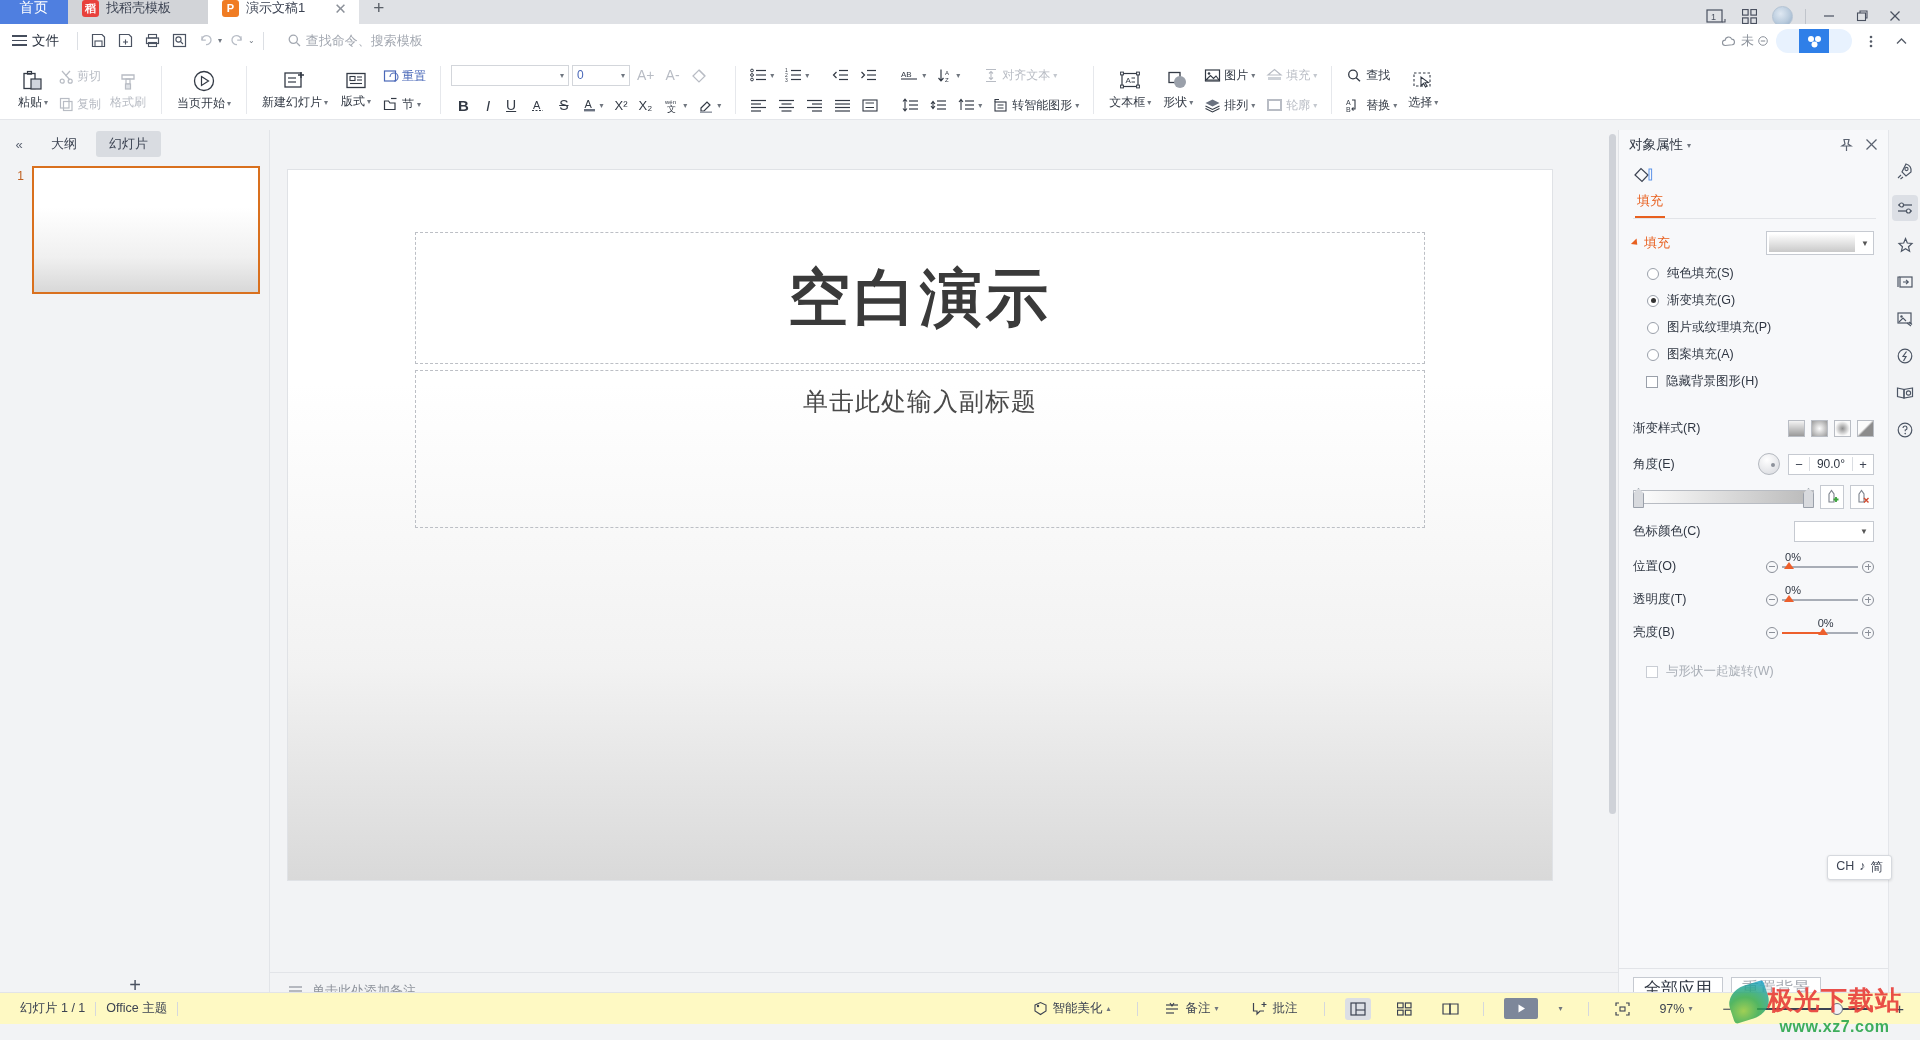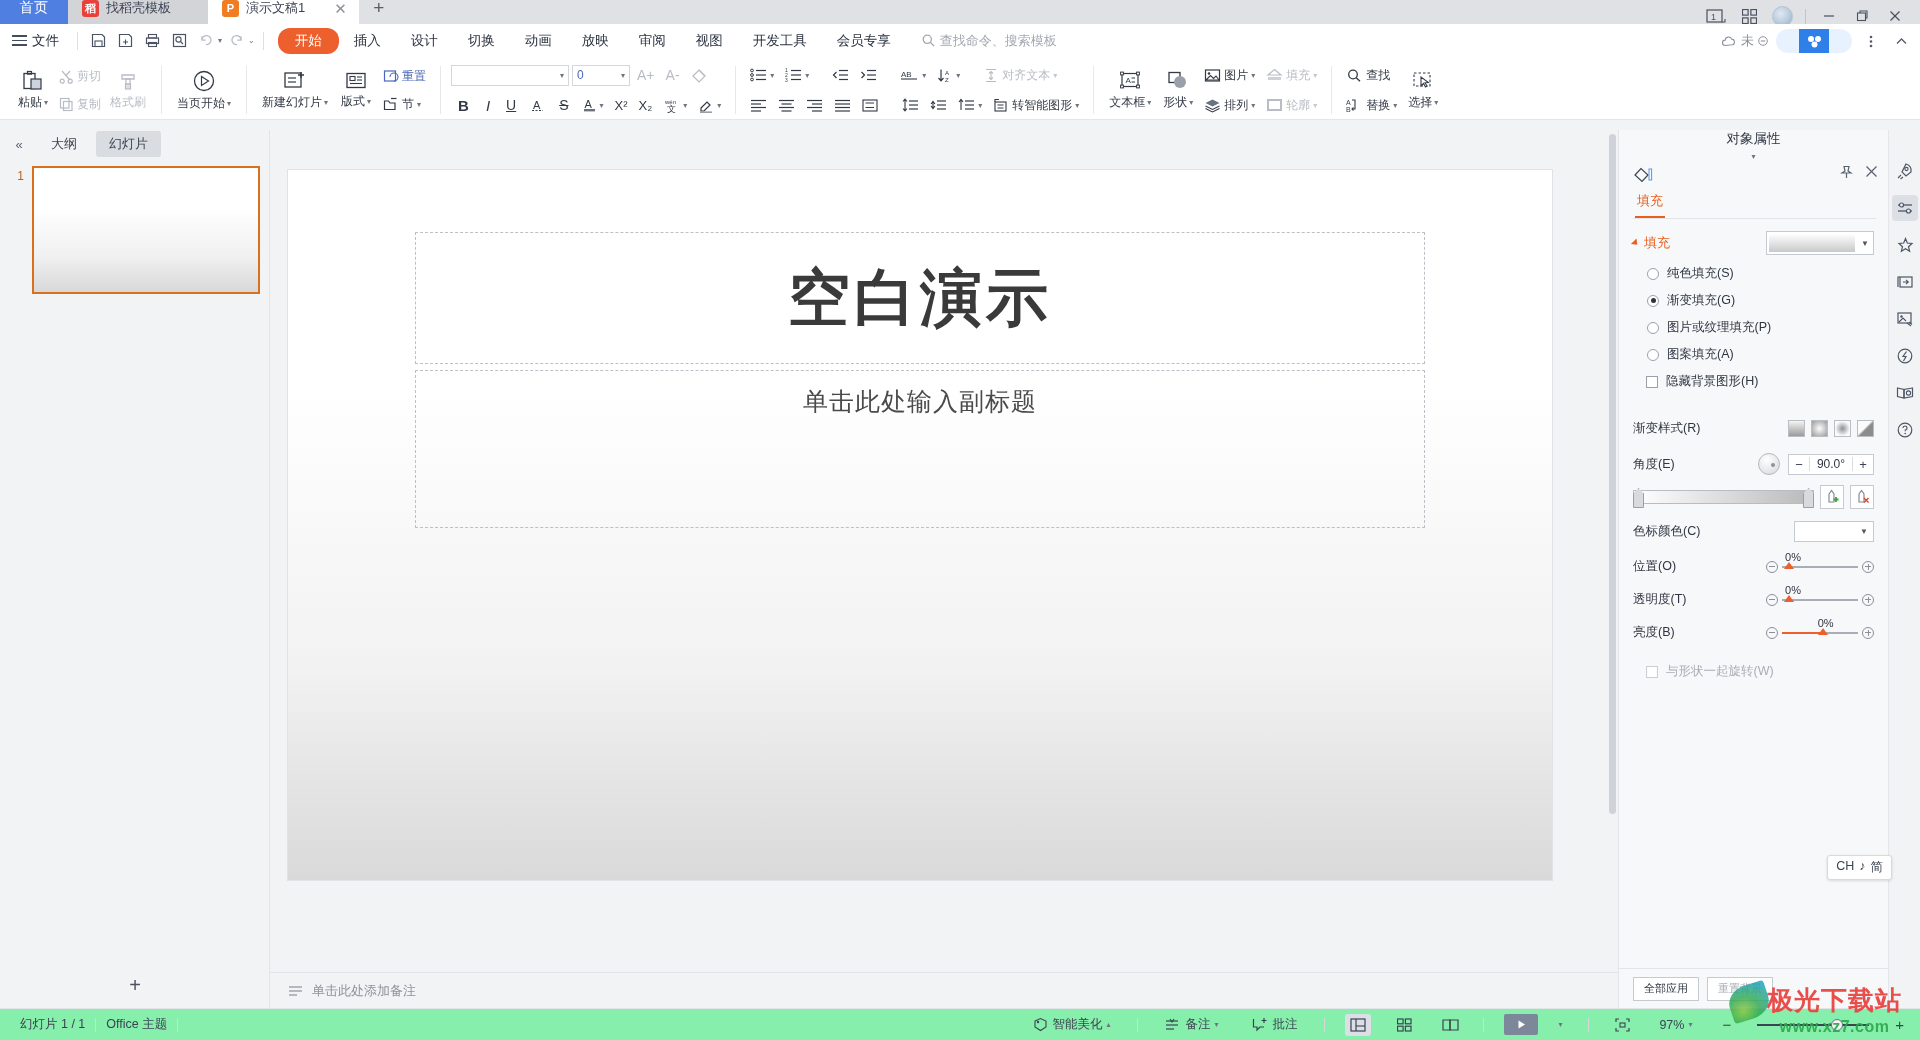--- a/index.html
+++ b/index.html
@@ -155,21 +155,21 @@
   .notes-bar {
     height: 36px; border-top: 1px solid #e2e4e8; display: flex; align-items: center;
     gap: 8px; padding-left: 18px; color: #8d929b; font-size: 13px; background: #f2f3f5;
   }
   .vscroll { position: absolute; right: 2px; top: 4px; bottom: 4px; width: 7px; }
   .vscroll i { position: absolute; left: 0; width: 7px; border-radius: 4px; background: #cfd2d8; }
 
   
   .proppanel { width: 270px; background: #f7f8fa; border-left: 1px solid #e2e4e8; position: relative;
     display: flex; flex-direction: column; }
-  .pp-head { height: 30px; display: flex; align-items: center; padding: 0 10px; gap: 4px; flex-direction: column; }
+  .pp-head { height: 30px; display: flex; align-items: center; padding: 0 10px; gap: 4px; }
   .pp-title { font-size: 13.5px; color: #2f3642; }
   .pp-head-right { margin-left: auto; display: flex; gap: 12px; color: #5a6270; }
   .pp-tabs { padding: 4px 0 0 14px; }
   .pp-tabicon { width: 28px; height: 24px; display: flex; align-items: center; color: #3c4352; }
   .pp-tablbl { font-size: 13px; color: #e8601f; padding: 4px 2px 6px 2px; display: inline-block;
      border-bottom: 2px solid #e8601f; margin-left: 2px;}
   .pp-rule { height: 1px; background: #e2e4e8; margin: 0 12px 0 14px; }
   .pp-body { flex: 1; padding: 12px 14px 0 14px; overflow: hidden; }
 
   .sect-head { display: flex; align-items: center; gap: 6px; }
@@ -213,33 +213,33 @@
   .slider-wrap { margin-left: auto; width: 108px; display: flex; align-items: center; gap: 4px; position: relative; }
   .cir { width: 12px; height: 12px; border-radius: 50%; border: 1.3px solid #8b9099; position: relative; flex: 0 0 auto;}
   .cir::before { content:""; position: absolute; left: 2px; top: 4.6px; width: 6px; height: 1.3px; background: #8b9099; }
   .cir.plus::after { content:""; position: absolute; left: 4.6px; top: 2px; width: 1.3px; height: 6px; background: #8b9099; }
   .track { flex: 1; height: 2px; background: #a8adb6; position: relative; }
   .track .fill { position: absolute; left: 0; top: 0; height: 2px; background: #ed5f2c; }
   .thumbt { position: absolute; top: -4px; width: 0; height: 0; border-left: 5px solid transparent; border-right: 5px solid transparent; border-bottom: 7px solid #ed5f2c; }
   .pctlbl { position: absolute; font-size: 11px; color: #2f3642; top: -15px; }
 
   .pp-foot { height: 40px; border-top: 1px solid #e2e4e8; display: flex; align-items: center; gap: 8px; padding-left: 14px; }
-  .pfbtn { height: 24px; padding: 0 10px; border: 1px solid #c6cad1; background: #fff; font-size: 11px; color: #2f3642;
+  .pfbtn { height: 24px; padding: 0 10px; border: 1px solid #c6cad1; background: #fff; font-size: 17px; color: #2f3642;
      display: flex; align-items: center; }
   .pfbtn.dis { color: #a9aeb6; }
 
   
   .rail { width: 32px; background: #f2f3f5; border-left: 1px solid #e4e6ea; display: flex;
     flex-direction: column; align-items: center; padding-top: 28px; gap: 11px; }
   .rail-ic { width: 26px; height: 26px; display: flex; align-items: center; justify-content: center; color: #4d5665; border-radius: 4px;}
   .rail-ic.sel { background: #dcdfe5; }
 
   
   .statusbar {
-    position: absolute; bottom: 0; left: 0; right: 0; height: 32px; background: #86efac;
+    position: absolute; bottom: 16px; left: 0; right: 0; height: 32px; background: #fef9c3;
     border-top: 1px solid #e2e4e8; display: flex; align-items: center; padding: 0 10px;
     font-size: 12.5px; color: #3c4352;
   }
   .sb-item { padding: 0 10px; white-space: nowrap; }
   .sb-sep { width: 1px; height: 14px; background: #d5d8dd; }
   .sb-right { margin-left: auto; display: flex; align-items: center; gap: 20px; }
   .sb-btn { display: flex; align-items: center; gap: 4px; padding: 0 7px; color: #3c4352; }
   .view-btn { width: 26px; height: 22px; display: flex; align-items: center; justify-content: center; border-radius: 3px; color: #3c4352;}
   .view-btn.sel { background: #dcdfe5; }
   .play-btn { width: 34px; height: 21px; background: #7d879a; display: flex; align-items: center; justify-content: center; border-radius: 2px;}
@@ -362,32 +362,20 @@
     <span class="tiny-caret">▾</span>
     <div class="qat-btn dis">
       <svg width="15" height="15" viewBox="0 0 15 15">
           <path d="M12 7 A4.5 4.5 0 1 0 8 11.5" fill="none" stroke="#b9bec7" stroke-width="1.3"></path>
           <path d="M12 3.2 L12 7.2 L8.2 7.2" fill="none" stroke="#b9bec7" stroke-width="1.3"></path>
         </svg>
     </div>
     <span class="tiny-caret">⌄</span>
   </div>
   <div class="mb-sep"></div>
-  <div class="menus">
-    <div class="menu-item active">开始</div>
-    <div class="menu-item">插入</div>
-    <div class="menu-item">设计</div>
-    <div class="menu-item">切换</div>
-    <div class="menu-item">动画</div>
-    <div class="menu-item">放映</div>
-    <div class="menu-item">审阅</div>
-    <div class="menu-item">视图</div>
-    <div class="menu-item">开发工具</div>
-    <div class="menu-item">会员专享</div>
-  </div>
   <div class="search-wrap">
     <svg width="13" height="13" viewBox="0 0 13 13">
         <circle cx="5.3" cy="5.3" r="4.1" fill="none" stroke="#a3a8b1" stroke-width="1.3"></circle>
         <line x1="8.4" y1="8.4" x2="12" y2="12" stroke="#a3a8b1" stroke-width="1.3"></line>
       </svg>
     <span>查找命令、搜索模板</span>
   </div>
   <div class="menubar-right">
     <div class="cloud-txt">
       <svg width="16" height="13" viewBox="0 0 16 13">

